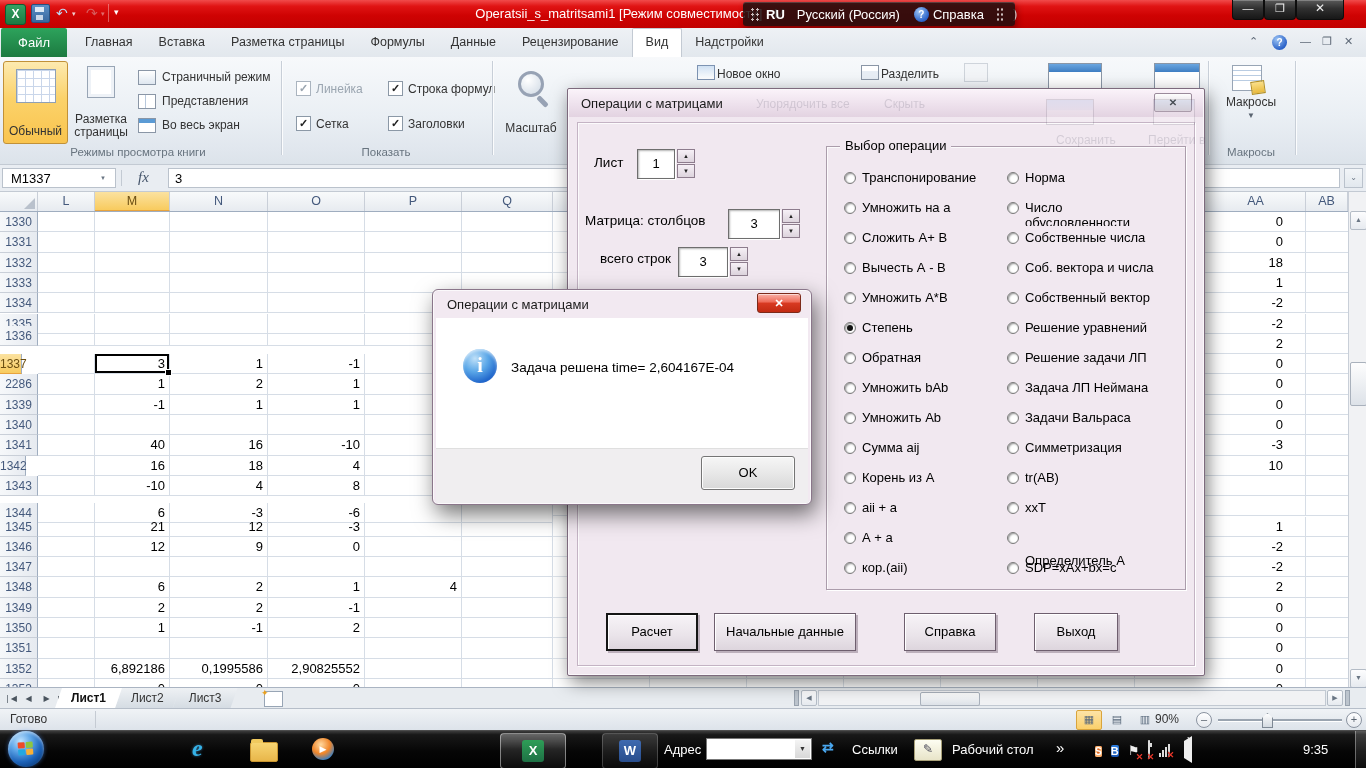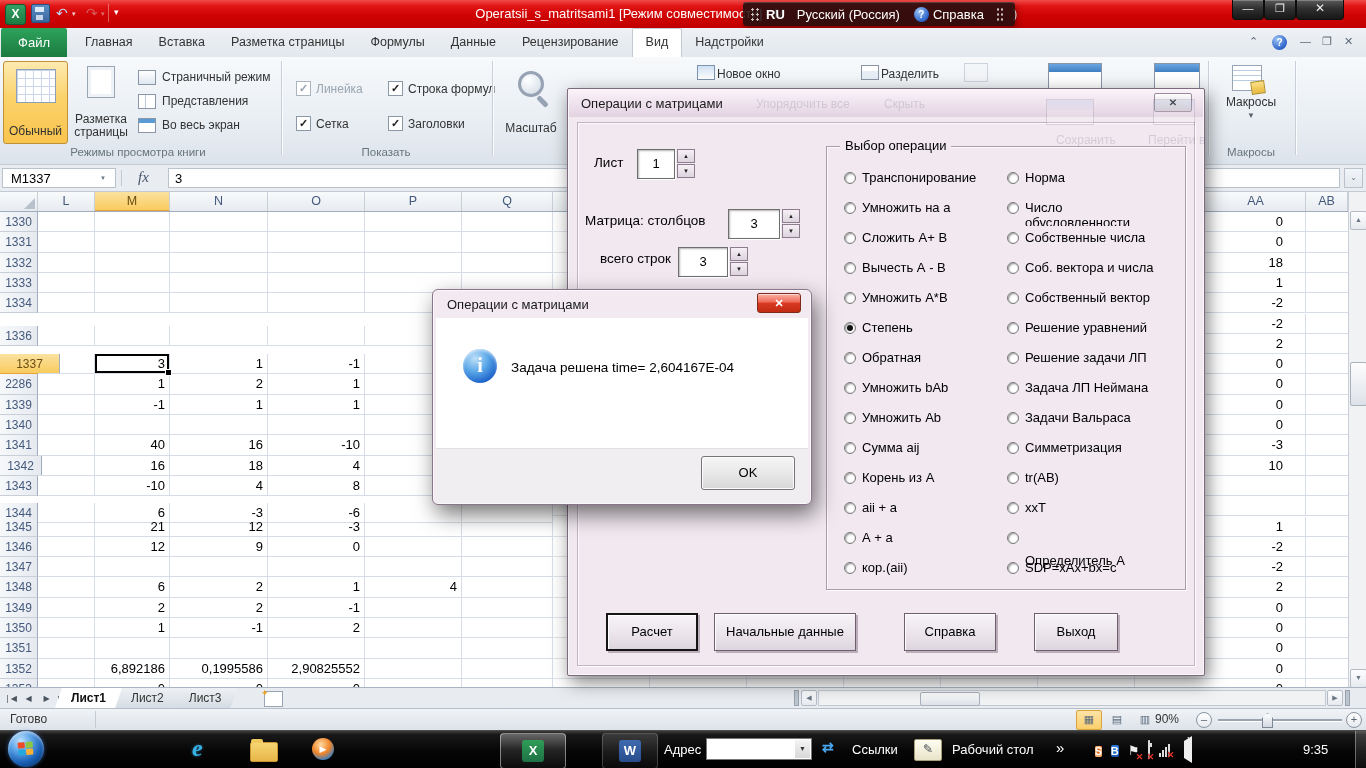--- a/index.html
+++ b/index.html
@@ -451,31 +451,40 @@
         </div>
         <div class="grow" style="top: 81.2px;">
           <div class="rowh" style="left: 0px; width: 38px;">1334</div>
           <div class="cell" style="left: 38px; width: 57px;"></div>
           <div class="cell" style="left: 95px; width: 75px;"></div>
           <div class="cell" style="left: 170px; width: 98px;"></div>
           <div class="cell" style="left: 268px; width: 97px;"></div>
           <div class="cell" style="left: 365px; width: 97px;"></div>
           <div class="cell" style="left: 462px; width: 91px;"></div>
         </div>
+        <div class="grow" style="top: 101.5px;">
+          <div class="rowh" style="left: 0px; width: 38px;">1335</div>
+          <div class="cell" style="left: 38px; width: 57px;"></div>
+          <div class="cell" style="left: 95px; width: 75px;"></div>
+          <div class="cell" style="left: 170px; width: 98px;"></div>
+          <div class="cell" style="left: 268px; width: 97px;"></div>
+          <div class="cell" style="left: 365px; width: 97px;"></div>
+          <div class="cell" style="left: 462px; width: 91px;"></div>
+        </div>
         <div class="grow" style="top: 114px;">
           <div class="rowh" style="left: 0px; width: 38px;">1336</div>
           <div class="cell" style="left: 38px; width: 57px;"></div>
           <div class="cell" style="left: 95px; width: 75px;"></div>
           <div class="cell" style="left: 170px; width: 98px;"></div>
           <div class="cell" style="left: 268px; width: 97px;"></div>
           <div class="cell" style="left: 365px; width: 97px;"></div>
           <div class="cell" style="left: 462px; width: 91px;"></div>
         </div>
         <div class="grow" style="top: 142.1px;">
-          <div class="rowh selh" style="left: 0px; width: 60px;">1337</div>
+          <div class="rowh selh" style="left: 0px; width: 22px;">1337</div>
           <div class="cell" style="left: 38px; width: 57px;"></div>
           <div class="cell selc" style="left: 95px; width: 75px;">3<div class="fh"></div></div>
           <div class="cell" style="left: 170px; width: 98px;">1</div>
           <div class="cell" style="left: 268px; width: 97px;">-1</div>
           <div class="cell" style="left: 365px; width: 97px;"></div>
           <div class="cell" style="left: 462px; width: 91px;"></div>
         </div>
         <div class="grow" style="top: 162.4px;">
           <div class="rowh" style="left: 0px; width: 38px;">2286</div>
           <div class="cell" style="left: 38px; width: 57px;"></div>
@@ -506,21 +515,21 @@
         <div class="grow" style="top: 223.3px;">
           <div class="rowh" style="left: 0px; width: 38px;">1341</div>
           <div class="cell" style="left: 38px; width: 57px;"></div>
           <div class="cell" style="left: 95px; width: 75px;">40</div>
           <div class="cell" style="left: 170px; width: 98px;">16</div>
           <div class="cell" style="left: 268px; width: 97px;">-10</div>
           <div class="cell" style="left: 365px; width: 97px;"></div>
           <div class="cell" style="left: 462px; width: 91px;"></div>
         </div>
         <div class="grow" style="top: 243.6px;">
-          <div class="rowh" style="left: 0px; width: 42px;">1342</div>
+          <div class="rowh" style="left: 0px; width: 26px;">1342</div>
           <div class="cell" style="left: 38px; width: 57px;"></div>
           <div class="cell" style="left: 95px; width: 75px;">16</div>
           <div class="cell" style="left: 170px; width: 98px;">18</div>
           <div class="cell" style="left: 268px; width: 97px;">4</div>
           <div class="cell" style="left: 365px; width: 97px;"></div>
           <div class="cell" style="left: 462px; width: 91px;"></div>
         </div>
         <div class="grow" style="top: 263.9px;">
           <div class="rowh" style="left: 0px; width: 38px;">1343</div>
           <div class="cell" style="left: 38px; width: 57px;"></div>

